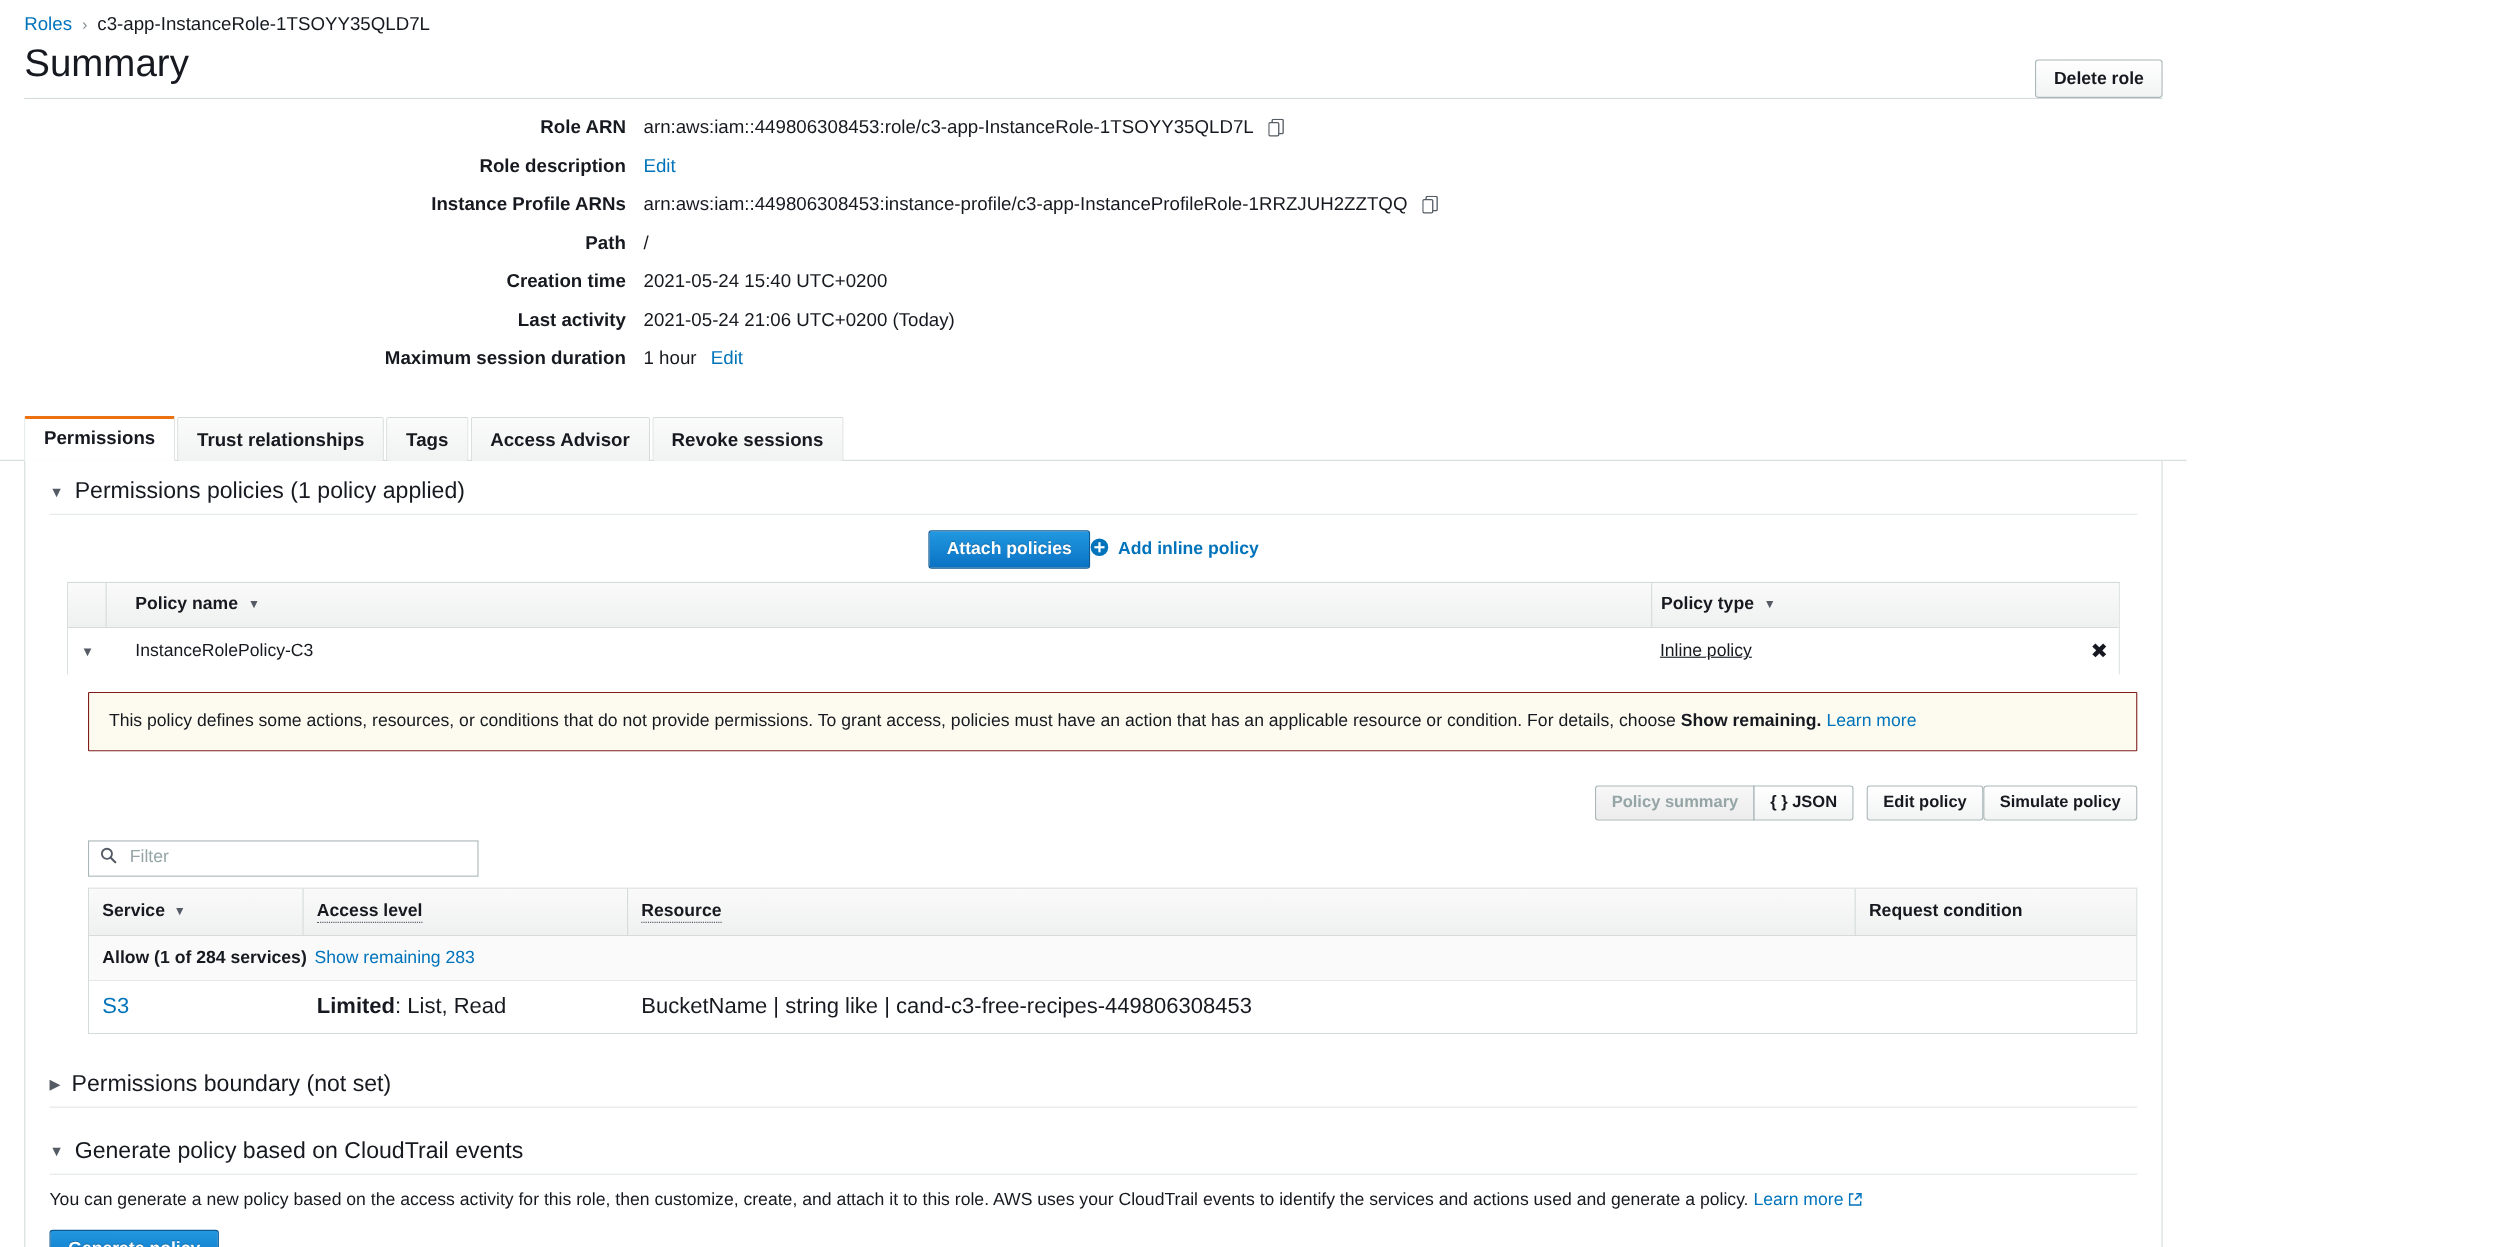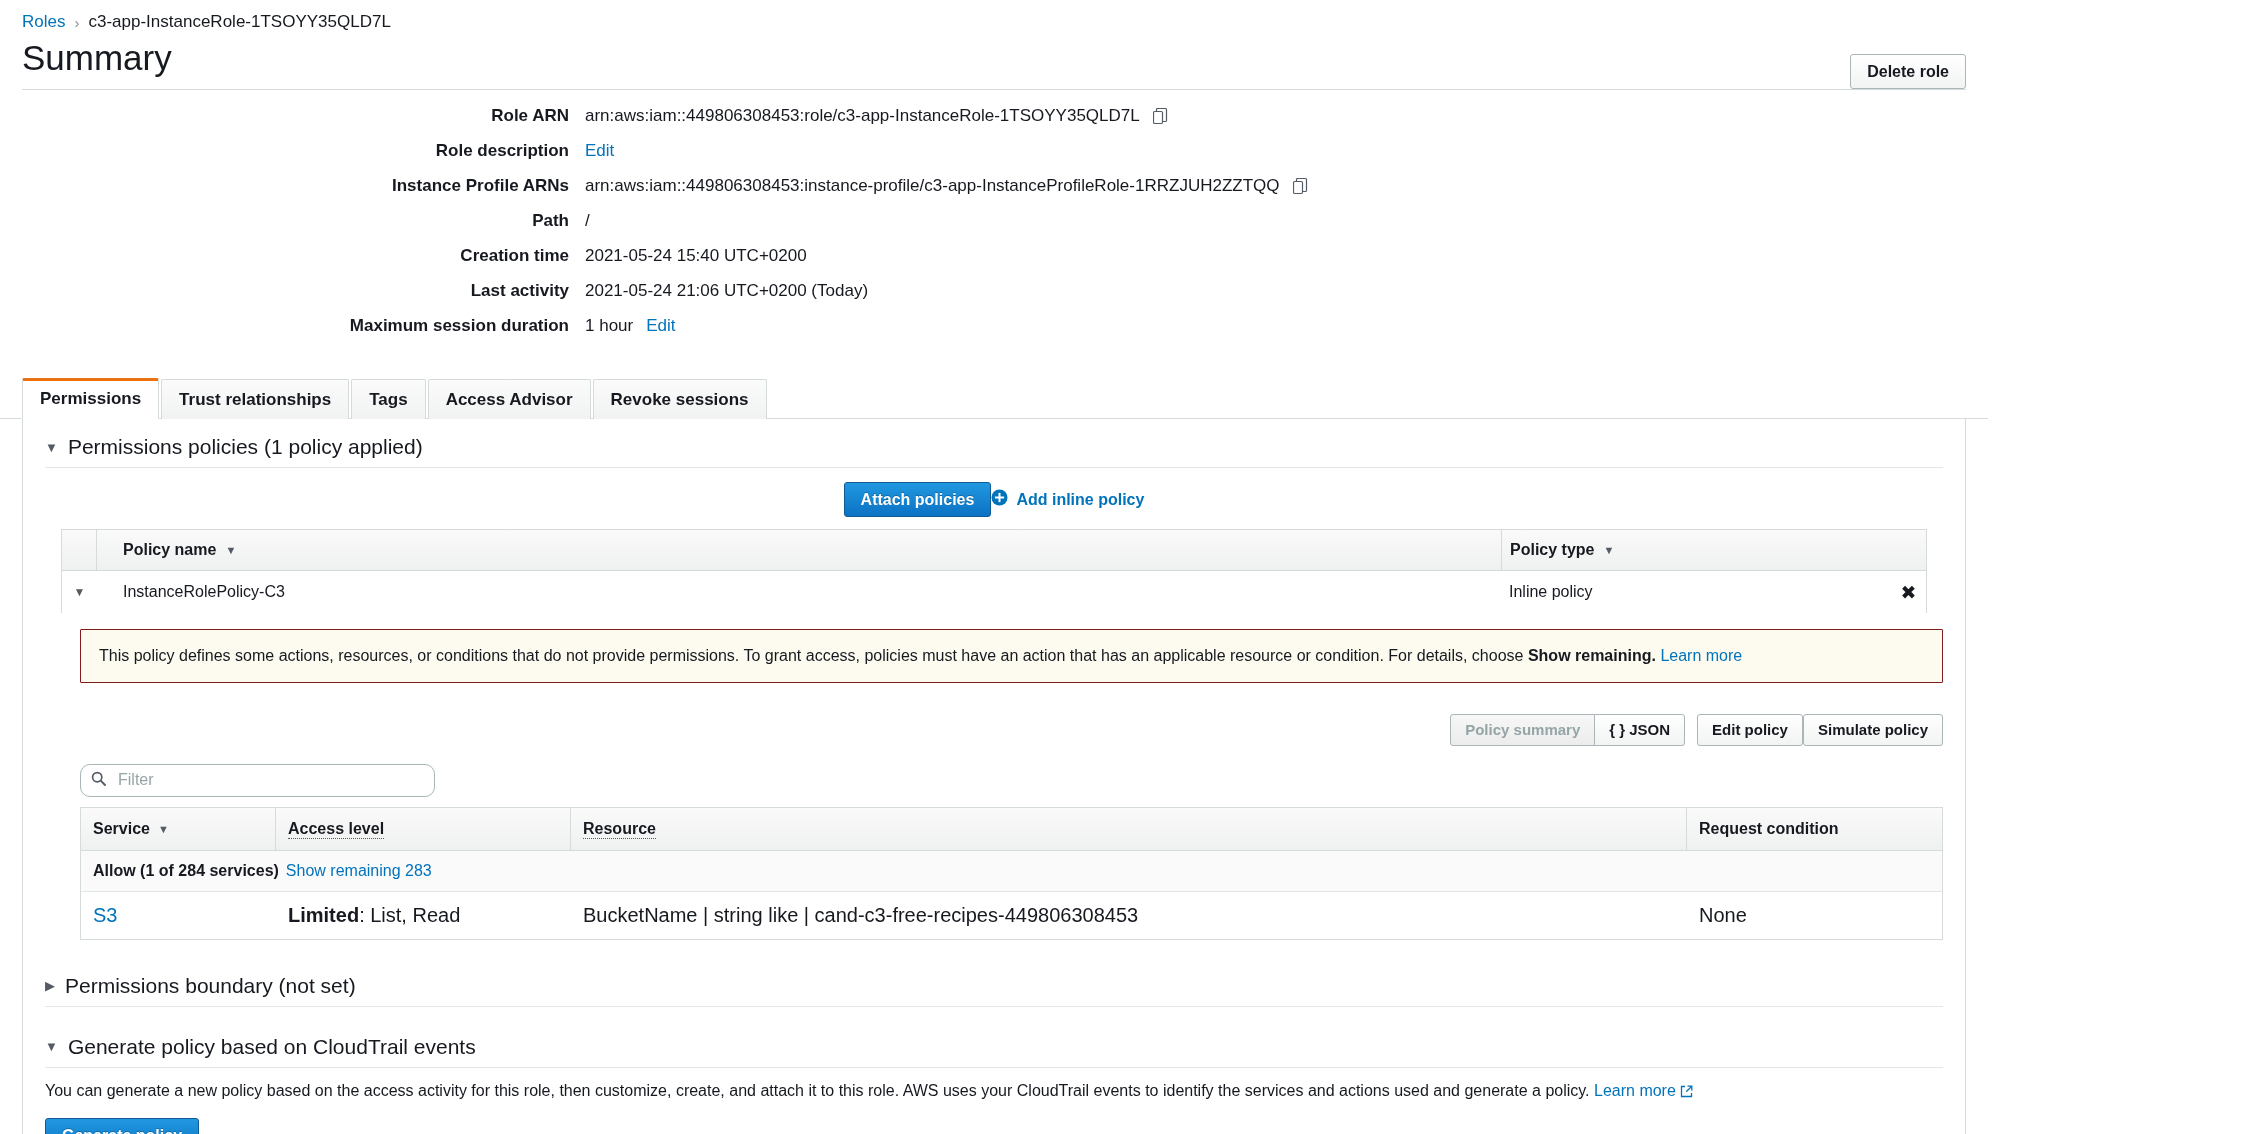--- a/index.html
+++ b/index.html
@@ -117,21 +117,21 @@
   }
   .ph-expander { width: 35px; flex: 0 0 35px; align-self: stretch; border-right: 1px solid #d5dbdb; }
   .ph-name { flex: 1 1 auto; padding: 11px 0 11px 26px; display: flex; align-items: center; gap: 9px; }
   .ph-type { width: 390px; flex: 0 0 390px; padding: 11px 0 11px 8px; display: flex; align-items: center; gap: 9px; border-left: 1px solid #d5dbdb;}
   .ph-actions { width: 35px; flex: 0 0 35px; }
   .sort-caret { font-size: 11px; color: #545b64; }
 
   .prow { display: flex; align-items: center; font-size: 16px; background: #fff; }
   .pr-expander { width: 35px; flex: 0 0 35px; text-align: center; cursor: pointer; color: #545b64; font-size: 12px; }
   .pr-name { flex: 1 1 auto; padding: 12px 0 12px 26px; }
-  .pr-type { width: 390px; flex: 0 0 390px; padding: 12px 0 12px 8px; }
+  .pr-type { width: 390px; flex: 0 0 390px; padding: 12px 0 12px 8px; text-decoration: underline; }
   .pr-actions { width: 35px; flex: 0 0 35px; text-align: center; cursor: pointer; font-size: 19px; color: #16191f; }
 
   
   .pbody { padding: 0 0 6px 0; }
   .alert {
     margin: 16px 22px 13px 57px;
     border: 1px solid #7f1d1d; background: #fdfbef;
     padding: 15px 18px; font-size: 16px; line-height: 1.35; color: #16191f;
     border-radius: 1px;
   }
@@ -142,21 +142,21 @@
   .btn-group { display: flex; }
   .btn-group .btn { border-radius: 0; margin-left: -1px; }
   .btn-group .btn:first-child { border-radius: 3px 0 0 3px; margin-left: 0; }
   .btn-group .btn:last-child { border-radius: 0 3px 3px 0; }
   .btn-standalone { margin-left: 12px; border-radius: 3px; }
 
   .filter-wrap { padding: 18px 22px 10px 57px; }
   .filter-box {
     display: flex; align-items: center; gap: 10px;
     width: 355px; height: 33px;
-    border: 1px solid #aab7b8; border-radius: 10px;
+    border: 1px solid #aab7b8; border-radius: 0;
     background: #fff; padding: 0 10px;
   }
   .filter-input {
     border: none; outline: none; flex: 1 1 auto;
     font-size: 16px; font-family: "Liberation Sans", sans-serif; color: #16191f;
     background: transparent;
   }
   .filter-input::placeholder { color: #95a5a6; }
 
   .stable { margin: 0 22px 0 57px; border: 1px solid #d5dbdb; }
@@ -365,21 +365,20 @@
         </div>
 
         <div class="st-row">
           <div class="st-c1">
             <a class="link">S3</a>
           </div>
           <div class="st-c2">
             <span class="bold">Limited</span><span>: List, Read</span>
           </div>
           <div class="st-c3">BucketName | string like | cand-c3-free-recipes-449806308453</div>
-          <div class="st-c4">None</div>
         </div>
       </div>
 
     </div>
 
     <div class="section-head" style="padding-top:28px;">
       <span class="caret caret-right"></span>
       <span>Permissions boundary (not set)</span>
     </div>
     <div class="divider"></div>

